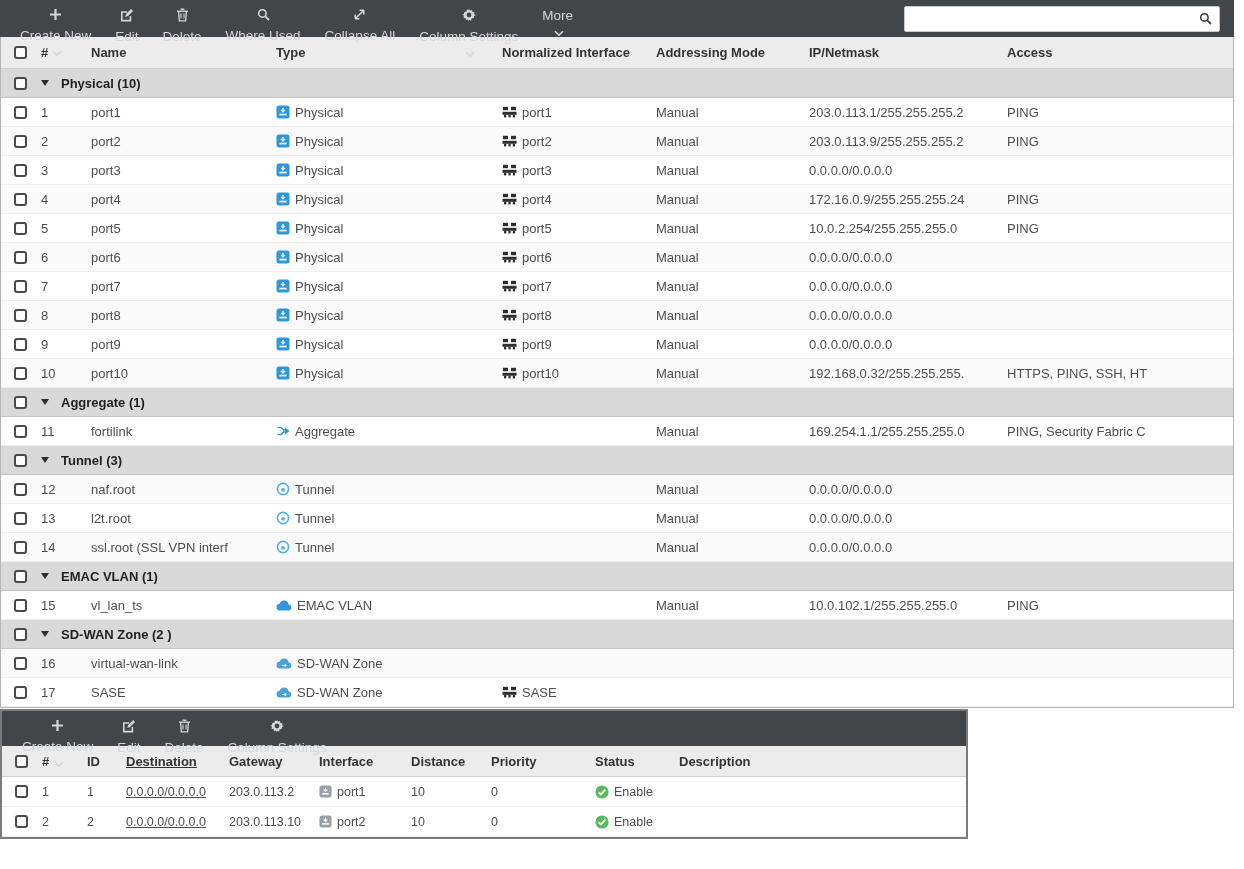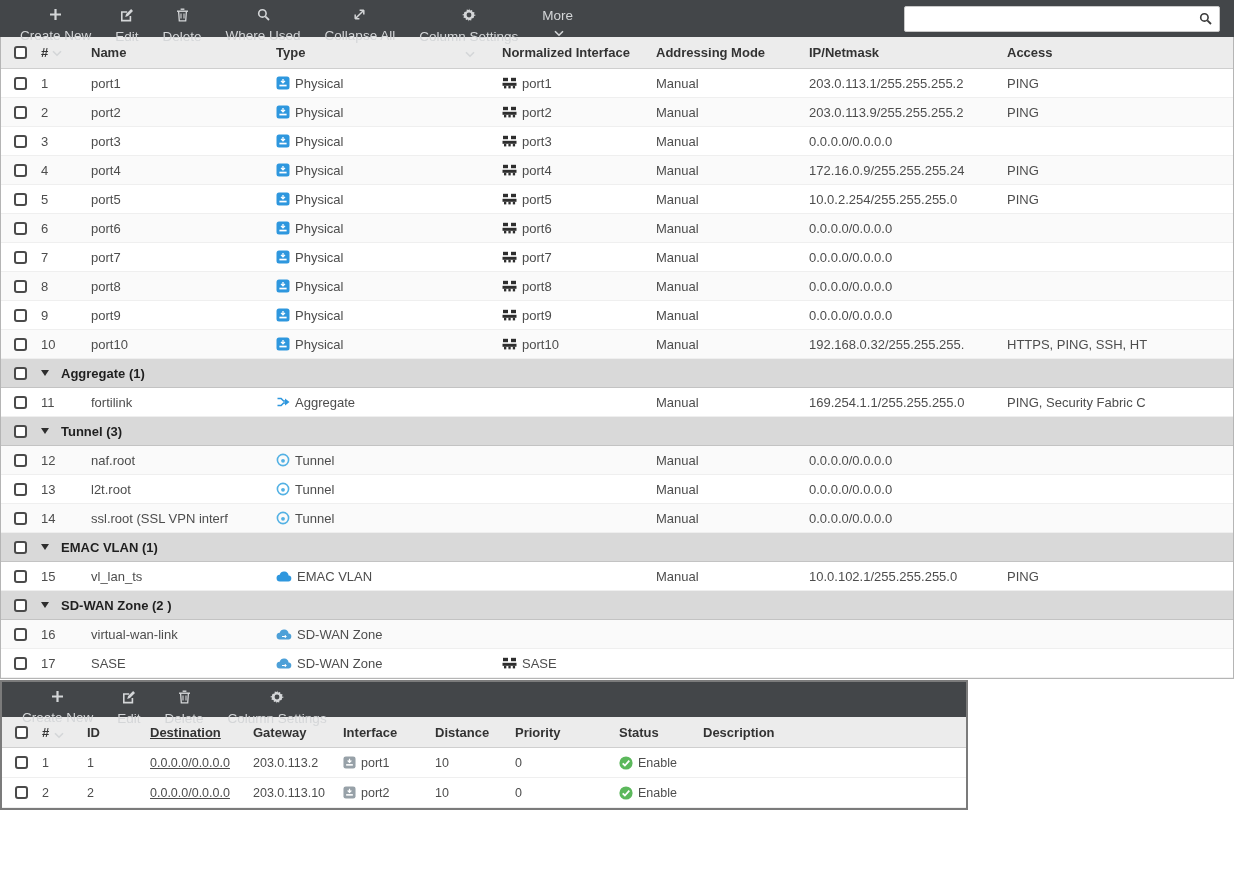--- a/index.html
+++ b/index.html
@@ -38,21 +38,21 @@
   .c-num  { width:50px;  flex:0 0 auto; }
   .c-name { width:185px; flex:0 0 auto; }
   .c-type { width:198px; flex:0 0 auto; }
   .c-norm { width:170px; flex:0 0 auto;padding-left:28px; }
   .c-mode { width:153px; flex:0 0 auto;margin-left:12px; }
   .c-ip   { width:198px; flex:0 0 auto; }
   .c-access { flex:1; min-width:0; }
 
   
   .c2-num  { width:45px;  flex:0 0 auto; }
-  .c2-id   { width:63px;  flex:0 0 auto; }
+  .c2-id   { width:39px;  flex:0 0 auto; }
   .c2-dest { width:103px; flex:0 0 auto;text-decoration:underline; }
   .c2-gw   { width:90px;  flex:0 0 auto; }
   .c2-iface{ width:92px;  flex:0 0 auto; }
   .c2-dist { width:80px;  flex:0 0 auto; }
   .c2-prio { width:104px;  flex:0 0 auto; }
   .c2-status { width:84px; flex:0 0 auto; }
   .c2-desc { flex:1; min-width:0; }
 
   .panel-bottom { width:968px; border:2px solid #7b7b7b; margin-top:1px; }
   .panel-bottom .toolbar { height:35px; }
@@ -158,20 +158,29 @@
           </div>
           <div class="cell c-num">#</div>
           <div class="cell c-name">Name</div>
           <div class="cell c-type">Type</div>
           <div class="cell c-norm">Normalized Interface</div>
           <div class="cell c-mode">Addressing Mode</div>
           <div class="cell c-ip">IP/Netmask</div>
           <div class="cell c-access">Access</div>
         </div>
       <div id="tbody1">
+          <div class="grow">
+            <div class="cell c-check">
+              <div class="cb"></div>
+            </div>
+            <div class="cell">
+              <span class="tri"></span>
+              <span>Physical (10)</span>
+            </div>
+          </div>
           <div class="row">
             <div class="cell c-check">
               <div class="cb"></div>
             </div>
             <div class="cell c-num">1</div>
             <div class="cell c-name">port1</div>
             <div class="cell c-type">
               <span class="typeicon">
                 <svg width="14" height="14" viewBox="0 0 14 14">
                   <rect x=".5" y=".5" width="13" height="13" rx="2.5" fill="#2e97de"></rect>

